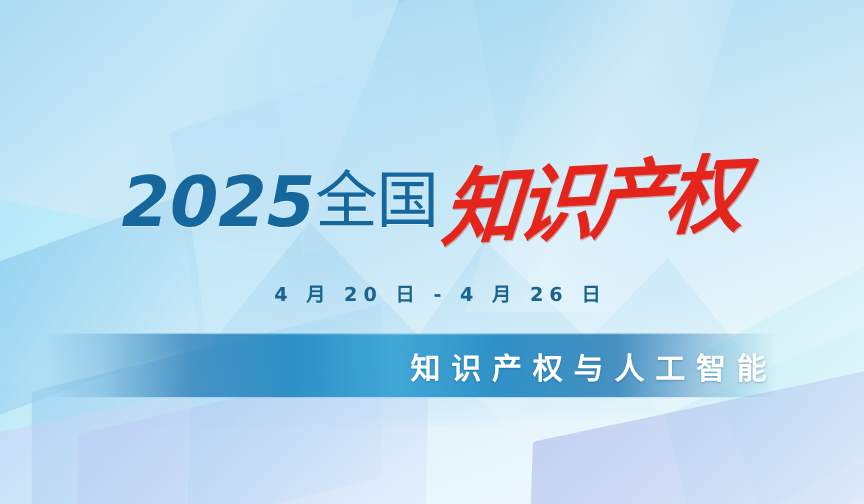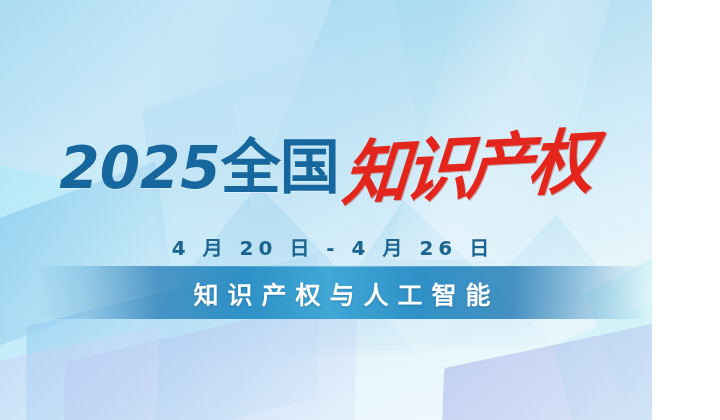--- a/index.html
+++ b/index.html
@@ -5,21 +5,21 @@
 <style>
   html, body {
     margin: 0;
     padding: 0;
     background: #ffffff;
   }
   * { box-sizing: border-box; }
 
   .banner {
     position: relative;
-    width: 652px;
+    width: 720px;
     height: 420px;
     overflow: hidden;
     font-family: "Liberation Sans", "DejaVu Sans", sans-serif;
     background: linear-gradient(160deg,
         #9ed4ef 0%,
         #a6d8f1 18%,
         #bfe4f4 40%,
         #d6eefa 58%,
         #e6f5fb 74%,
         #eef9fd 88%,
@@ -147,22 +147,22 @@
     top: 126px;
     height: 84px;
     display: flex;
     align-items: center;
     justify-content: center;
     white-space: nowrap;
   }
 
   .hl-blue {
     color: #15679e;
-    font-size: 60px;
-    font-weight: 700;
+    font-size: 52px;
+    font-weight: 400;
     letter-spacing: -1px;
     line-height: 1;
     text-shadow: 0 1px 0 rgba(255,255,255,0.35);
   }
   .hl-year {
     font-family: "DejaVu Sans", sans-serif;
     font-size: 58px;
     font-weight: 700;
     letter-spacing: 0px;
     font-style: italic;
@@ -181,46 +181,46 @@
     text-shadow: 1px 1px 0 rgba(180,20,14,0.35);
   }
 
   
   .dateline {
     position: absolute;
     left: 14px; right: 0;
     top: 232px;
     text-align: center;
     color: #1a6490;
-    font-size: 20px;
+    font-size: 16px;
     font-weight: 700;
     letter-spacing: 5px;
     font-family: "DejaVu Sans", sans-serif;
   }
 
   
   .band {
     position: absolute;
     left: 36px;
-    top: 266px;
+    top: 278px;
     width: 612px;
     height: 53px;
     background: linear-gradient(90deg,
         rgba(30,120,180,0.00) 0%,
         rgba(30,120,180,0.22) 8%,
         rgba(28,118,178,0.72) 20%,
         rgba(38,140,196,0.95) 34%,
         rgba(62,166,214,0.98) 48%,
         rgba(38,140,196,0.95) 62%,
         rgba(28,118,178,0.78) 78%,
         rgba(30,120,180,0.26) 92%,
         rgba(30,120,180,0.00) 100%);
     display: flex;
     align-items: center;
-    justify-content: center;
+    justify-content: flex-end;
   }
   .band::before {
     content: "";
     position: absolute;
     left: 14%; right: 10%;
     top: 0; height: 1px;
     background: linear-gradient(90deg, rgba(255,255,255,0), rgba(255,255,255,0.30), rgba(255,255,255,0));
   }
   .band-text {
     position: relative;

